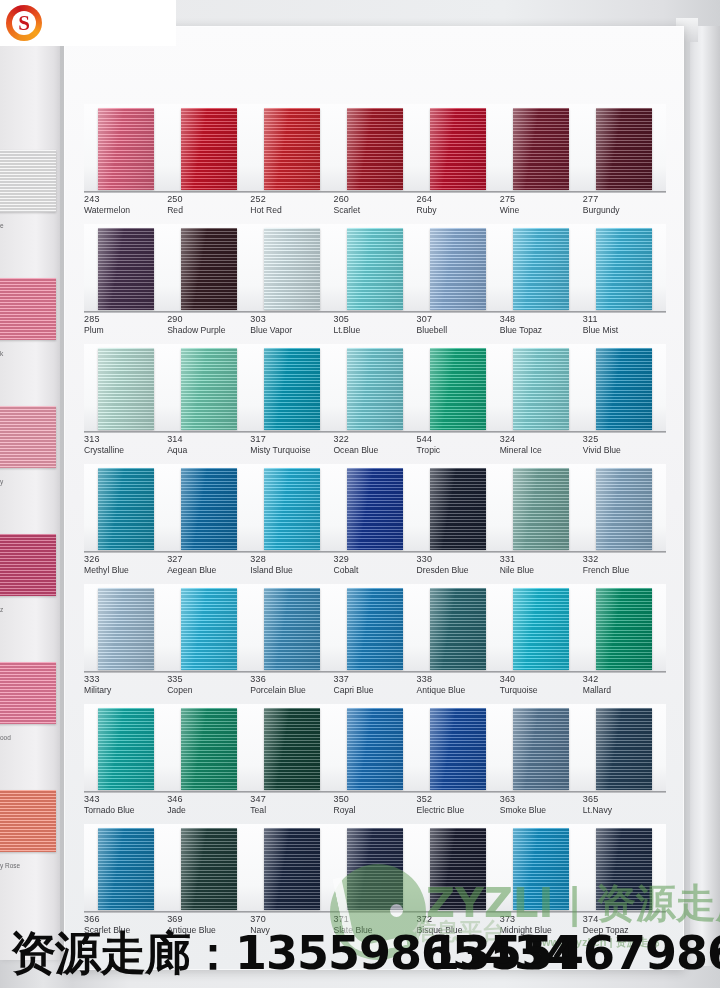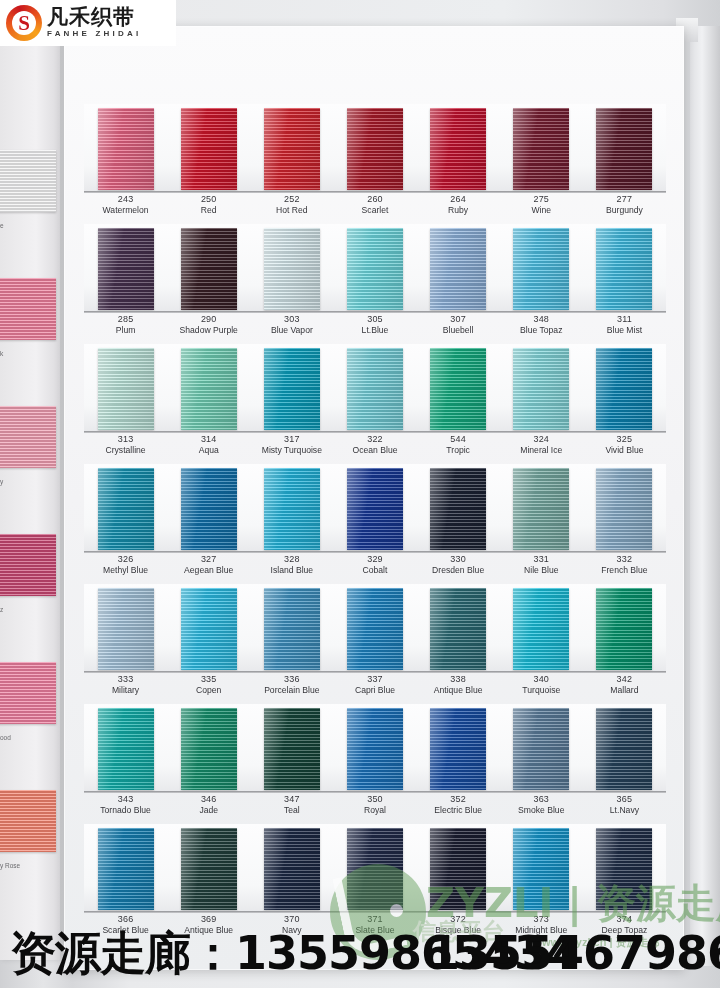--- a/index.html
+++ b/index.html
@@ -54,21 +54,21 @@
   .cells{position:absolute;inset:0;display:flex;}
   .cell{flex:1;position:relative;}
   .sw{position:absolute;left:50%;transform:translateX(-50%);top:4px;width:56px;height:82px;
     box-shadow:0 1px 2px rgba(0,0,0,.22);}
   .sw .rib{position:absolute;inset:0;}
   .sw .rib::after{content:"";position:absolute;inset:0;
     background:repeating-linear-gradient(180deg,rgba(255,255,255,.30) 0 1px,rgba(0,0,0,.16) 1px 3.2px);}
   .sw .gl{position:absolute;inset:0;
     background:linear-gradient(100deg,rgba(255,255,255,.34) 0%,rgba(255,255,255,0) 38%,rgba(0,0,0,.10) 100%);}
   .labels{position:absolute;left:0;right:0;top:90px;display:flex;}
-  .lab{flex:1;text-align:center;color:#35353a;}
+  .lab{flex:1;text-align:left;color:#35353a;}
   .lab .code{display:block;font-size:9px;line-height:11px;letter-spacing:.2px;}
   .lab .nm{display:block;font-size:8.6px;line-height:11px;}
 
   
   .wm-logo{position:absolute;left:330px;top:862px;width:300px;height:110px;opacity:.55;
     pointer-events:none;}
   .wm-circ{position:absolute;left:0;top:2px;width:96px;height:96px;border-radius:50%;
     background:#5f9c56;opacity:.85;}
   .wm-hook{position:absolute;left:10px;top:10px;width:60px;height:80px;
     border-left:9px solid #ffffff;border-bottom:9px solid #ffffff;
@@ -660,24 +660,20 @@
         </div>
       </div>
   </div>
 
   <div class="logo-plate">
     <div class="logo-mark">
       <div class="ring"></div>
         <div class="inner"></div>
       <div class="s">S</div>
     </div>
-    <div class="logo-text">
-      <span class="logo-cn">凡禾织带</span>
-      <span class="logo-en">FANHE ZHIDAI</span>
-    </div>
   </div>
 
   <div class="wm-logo">
     <div class="wm-circ"></div>
     <div class="wm-hook"></div>
     <div class="wm-dot"></div>
     <div class="wm-main">ZYZLI | 资源走廊</div>
     <div class="wm-sub">信息平台</div>
     <div class="wm-url">www.zyzl.cn | 资源走廊</div>
   </div>

